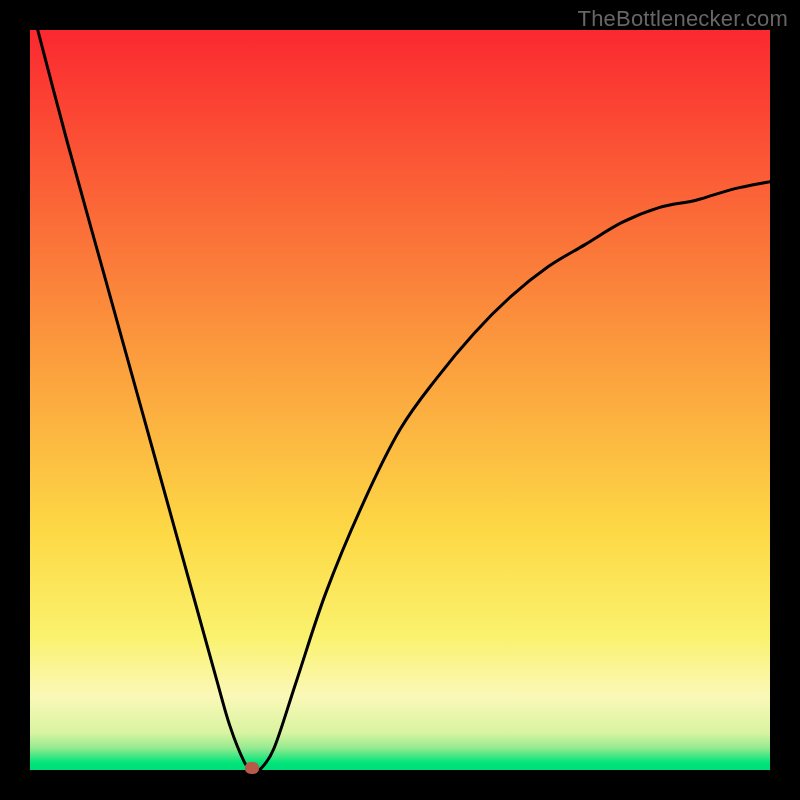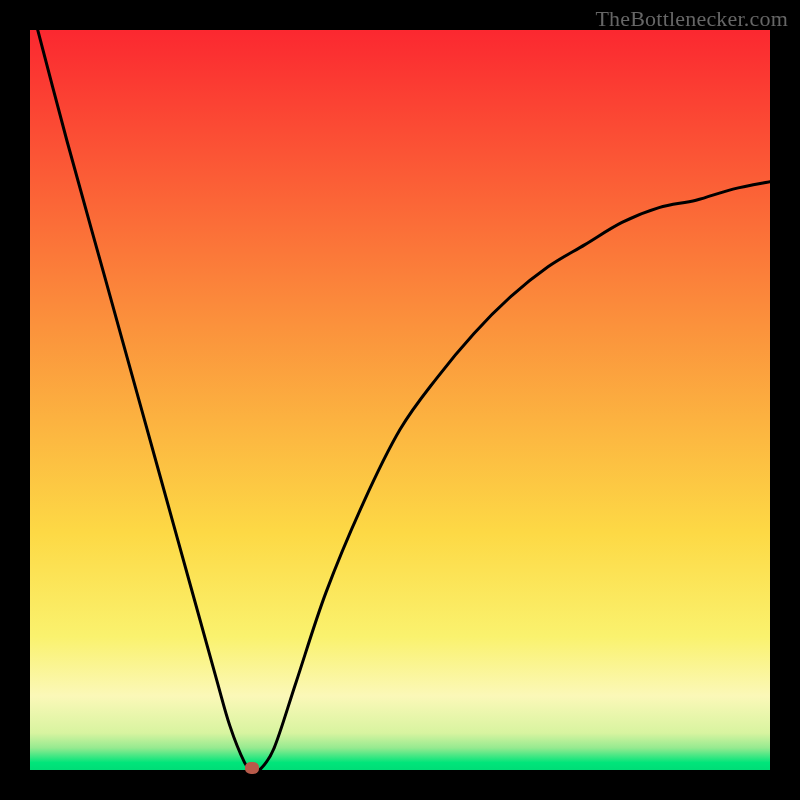--- a/index.html
+++ b/index.html
@@ -9,21 +9,20 @@
     height: 800px;
     background: #000;
     overflow: hidden;
     font-family: Arial, Helvetica, sans-serif;
   }
   .frame {
     position: absolute;
     top: 0; left: 0;
     width: 800px; height: 800px;
     background: #000;
-    font-family: Liberation Serif, serif;
   }
   .plot {
     position: absolute;
     top: 30px;
     left: 30px;
     width: 740px;
     height: 740px;
   }
   .gradient {
     position: absolute;

